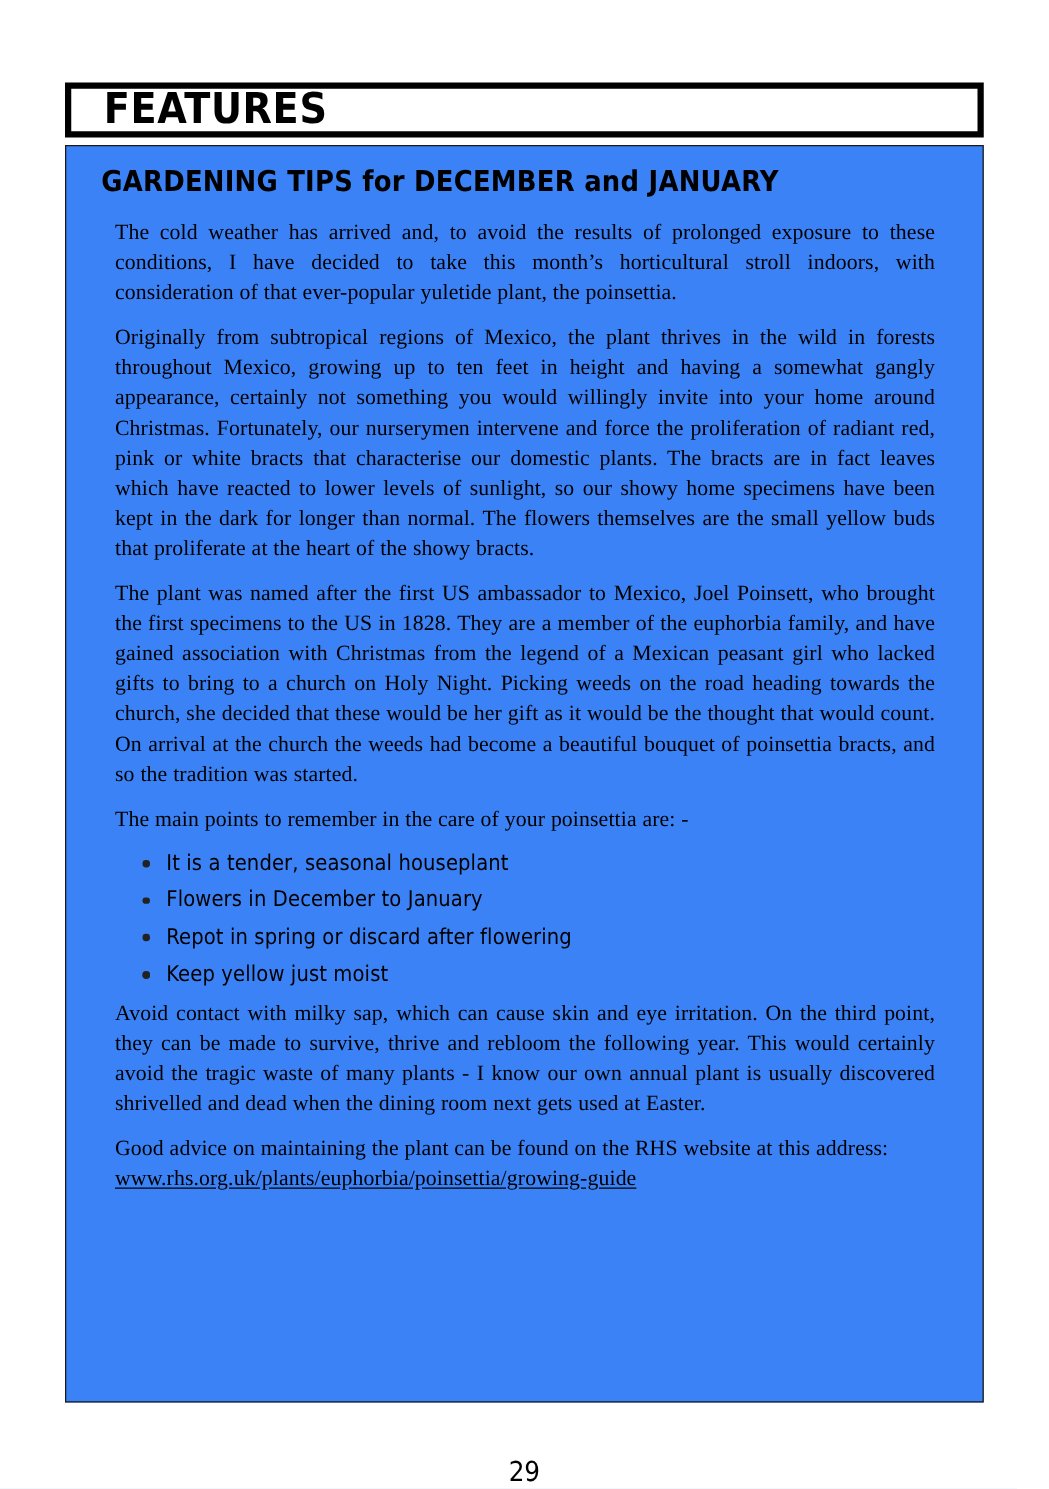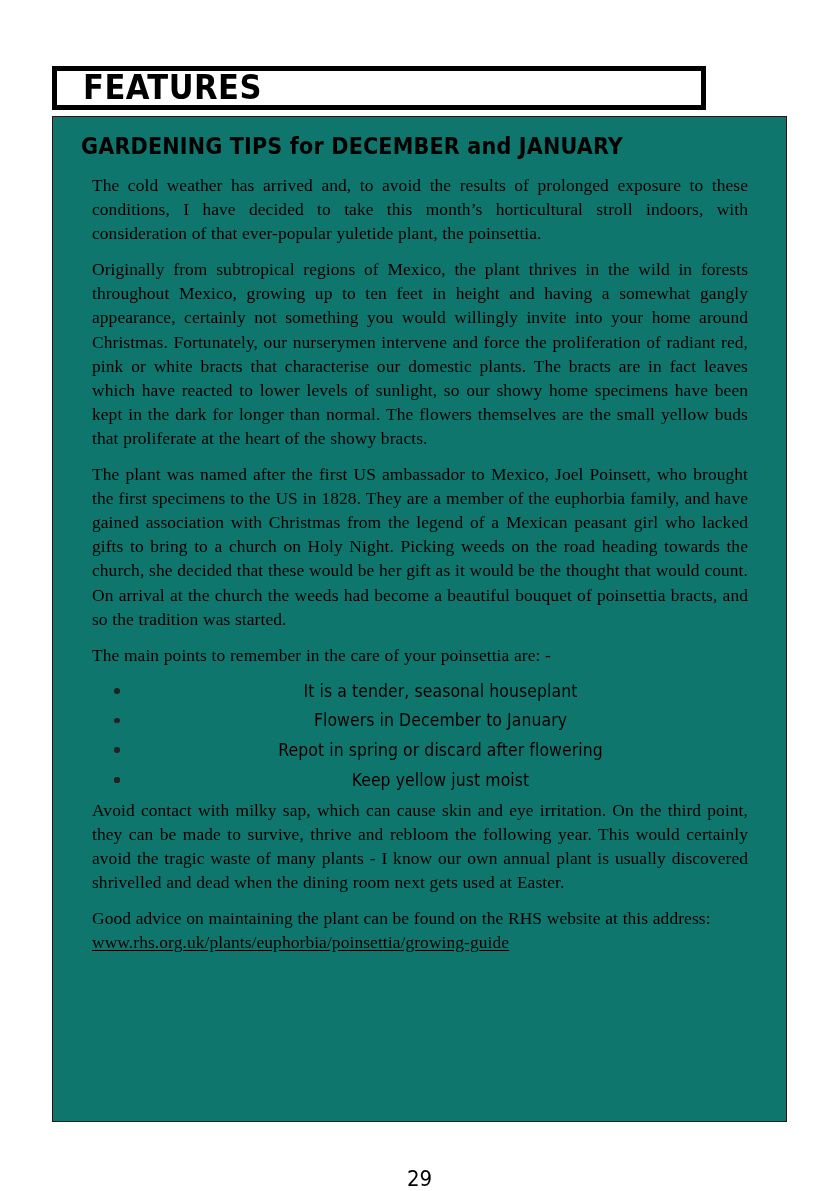--- a/index.html
+++ b/index.html
@@ -21,21 +21,21 @@
     left: 0; top: 0;
     width: 839px;
     height: 1191px;
   }
 
   
   .header-box {
     position: absolute;
     left: 52px;
     top: 66px;
-    width: 654px;
+    width: 735px;
     height: 44px;
     border: 5px solid #000;
     box-sizing: border-box;
     background: #fff;
   }
   .header-title {
     position: absolute;
     left: 26px;
     top: 50%;
     transform: translateY(-52%);
@@ -50,21 +50,21 @@
 
   
   .content-box {
     position: absolute;
     left: 52px;
     top: 116px;
     width: 735px;
     height: 1006px;
     border: 1.6px solid #1a1a1a;
     box-sizing: border-box;
-    background: #0f766e;
+    background: #3b82f6;
   }
 
   .content-inner {
     padding: 12px 26px 0 26px;
   }
 
   .article-title {
     font-family: "Liberation Sans Narrow", "DejaVu Sans Condensed", "Liberation Sans", sans-serif;
     font-weight: bold;
     font-size: 23px;
@@ -102,21 +102,21 @@
     margin: 0 0 6px 0;
     padding: 0 0 0 22px;
   }
   ul.tips li {
     position: relative;
     font-family: "Liberation Sans Narrow", "DejaVu Sans Condensed", "Liberation Sans", sans-serif;
     font-size: 17.4px;
     line-height: 24.1px;
     padding-left: 20px;
     margin-bottom: 5.5px;
-    text-align: center;
+    text-align: left;
     letter-spacing: 0.1px;
   }
   ul.tips li .dot {
     position: absolute;
     left: 1px;
     top: 9.5px;
     width: 5.5px;
     height: 5.5px;
     background: #222;
     border-radius: 50%;

